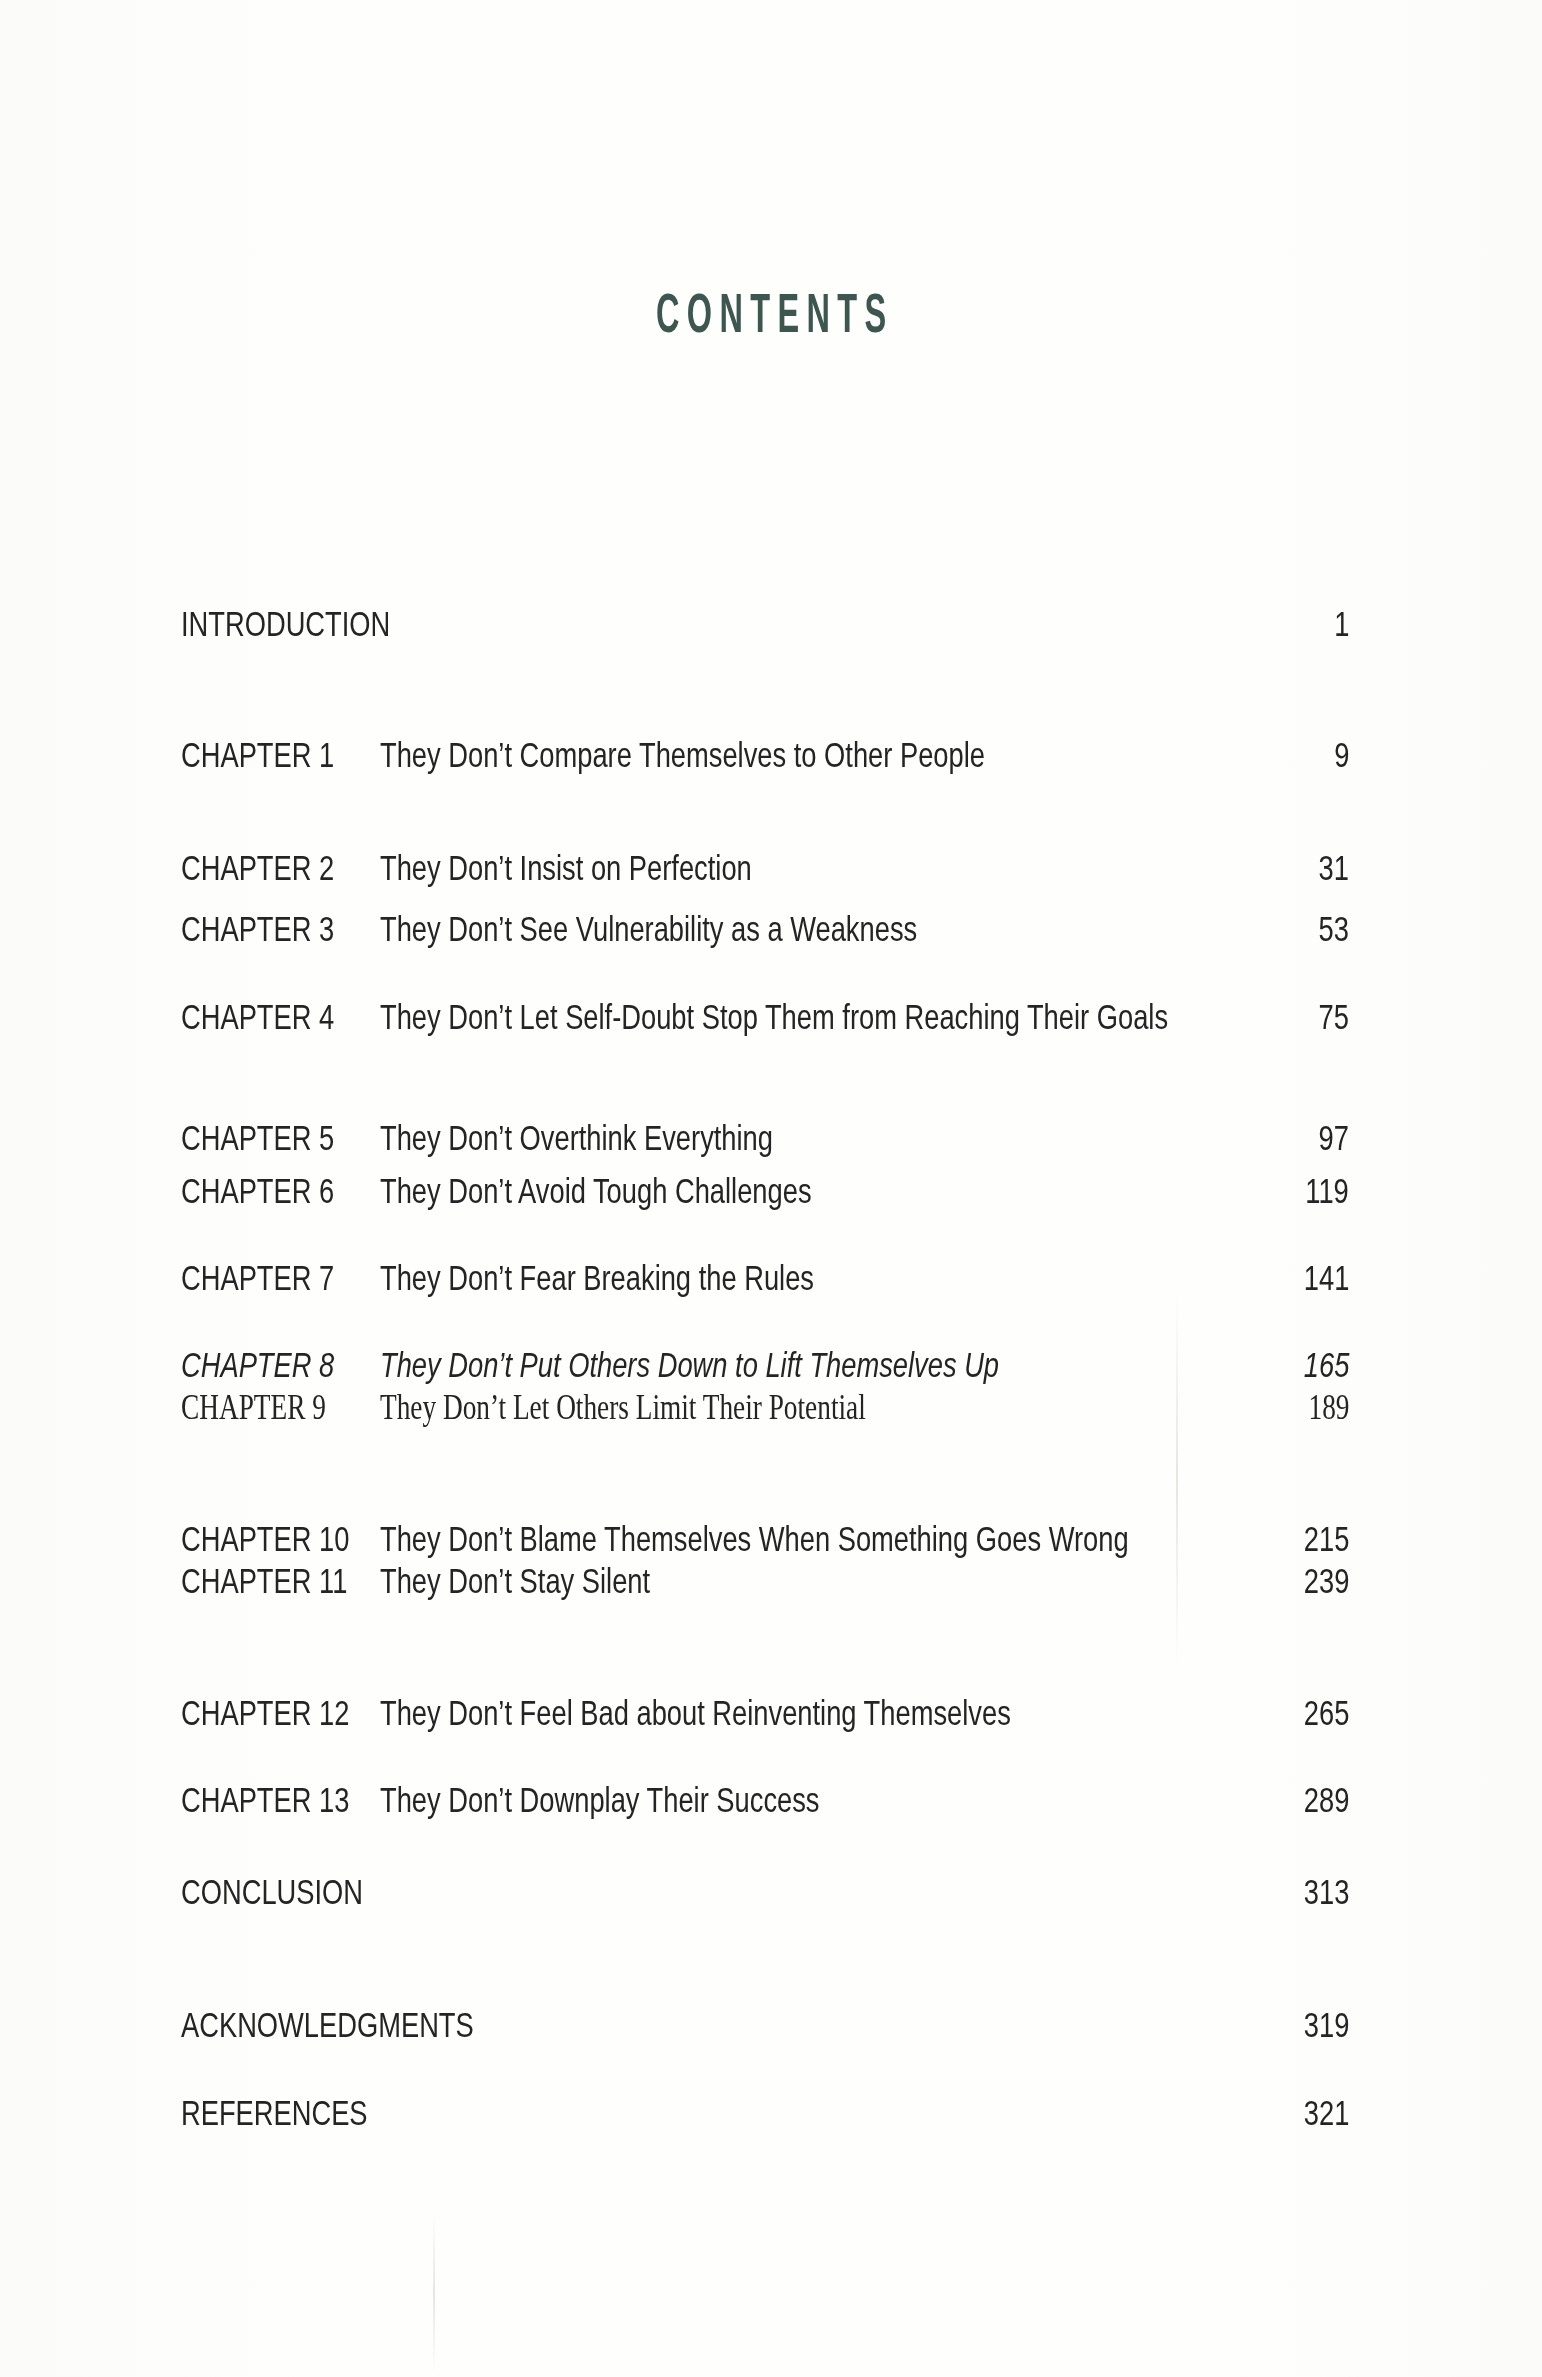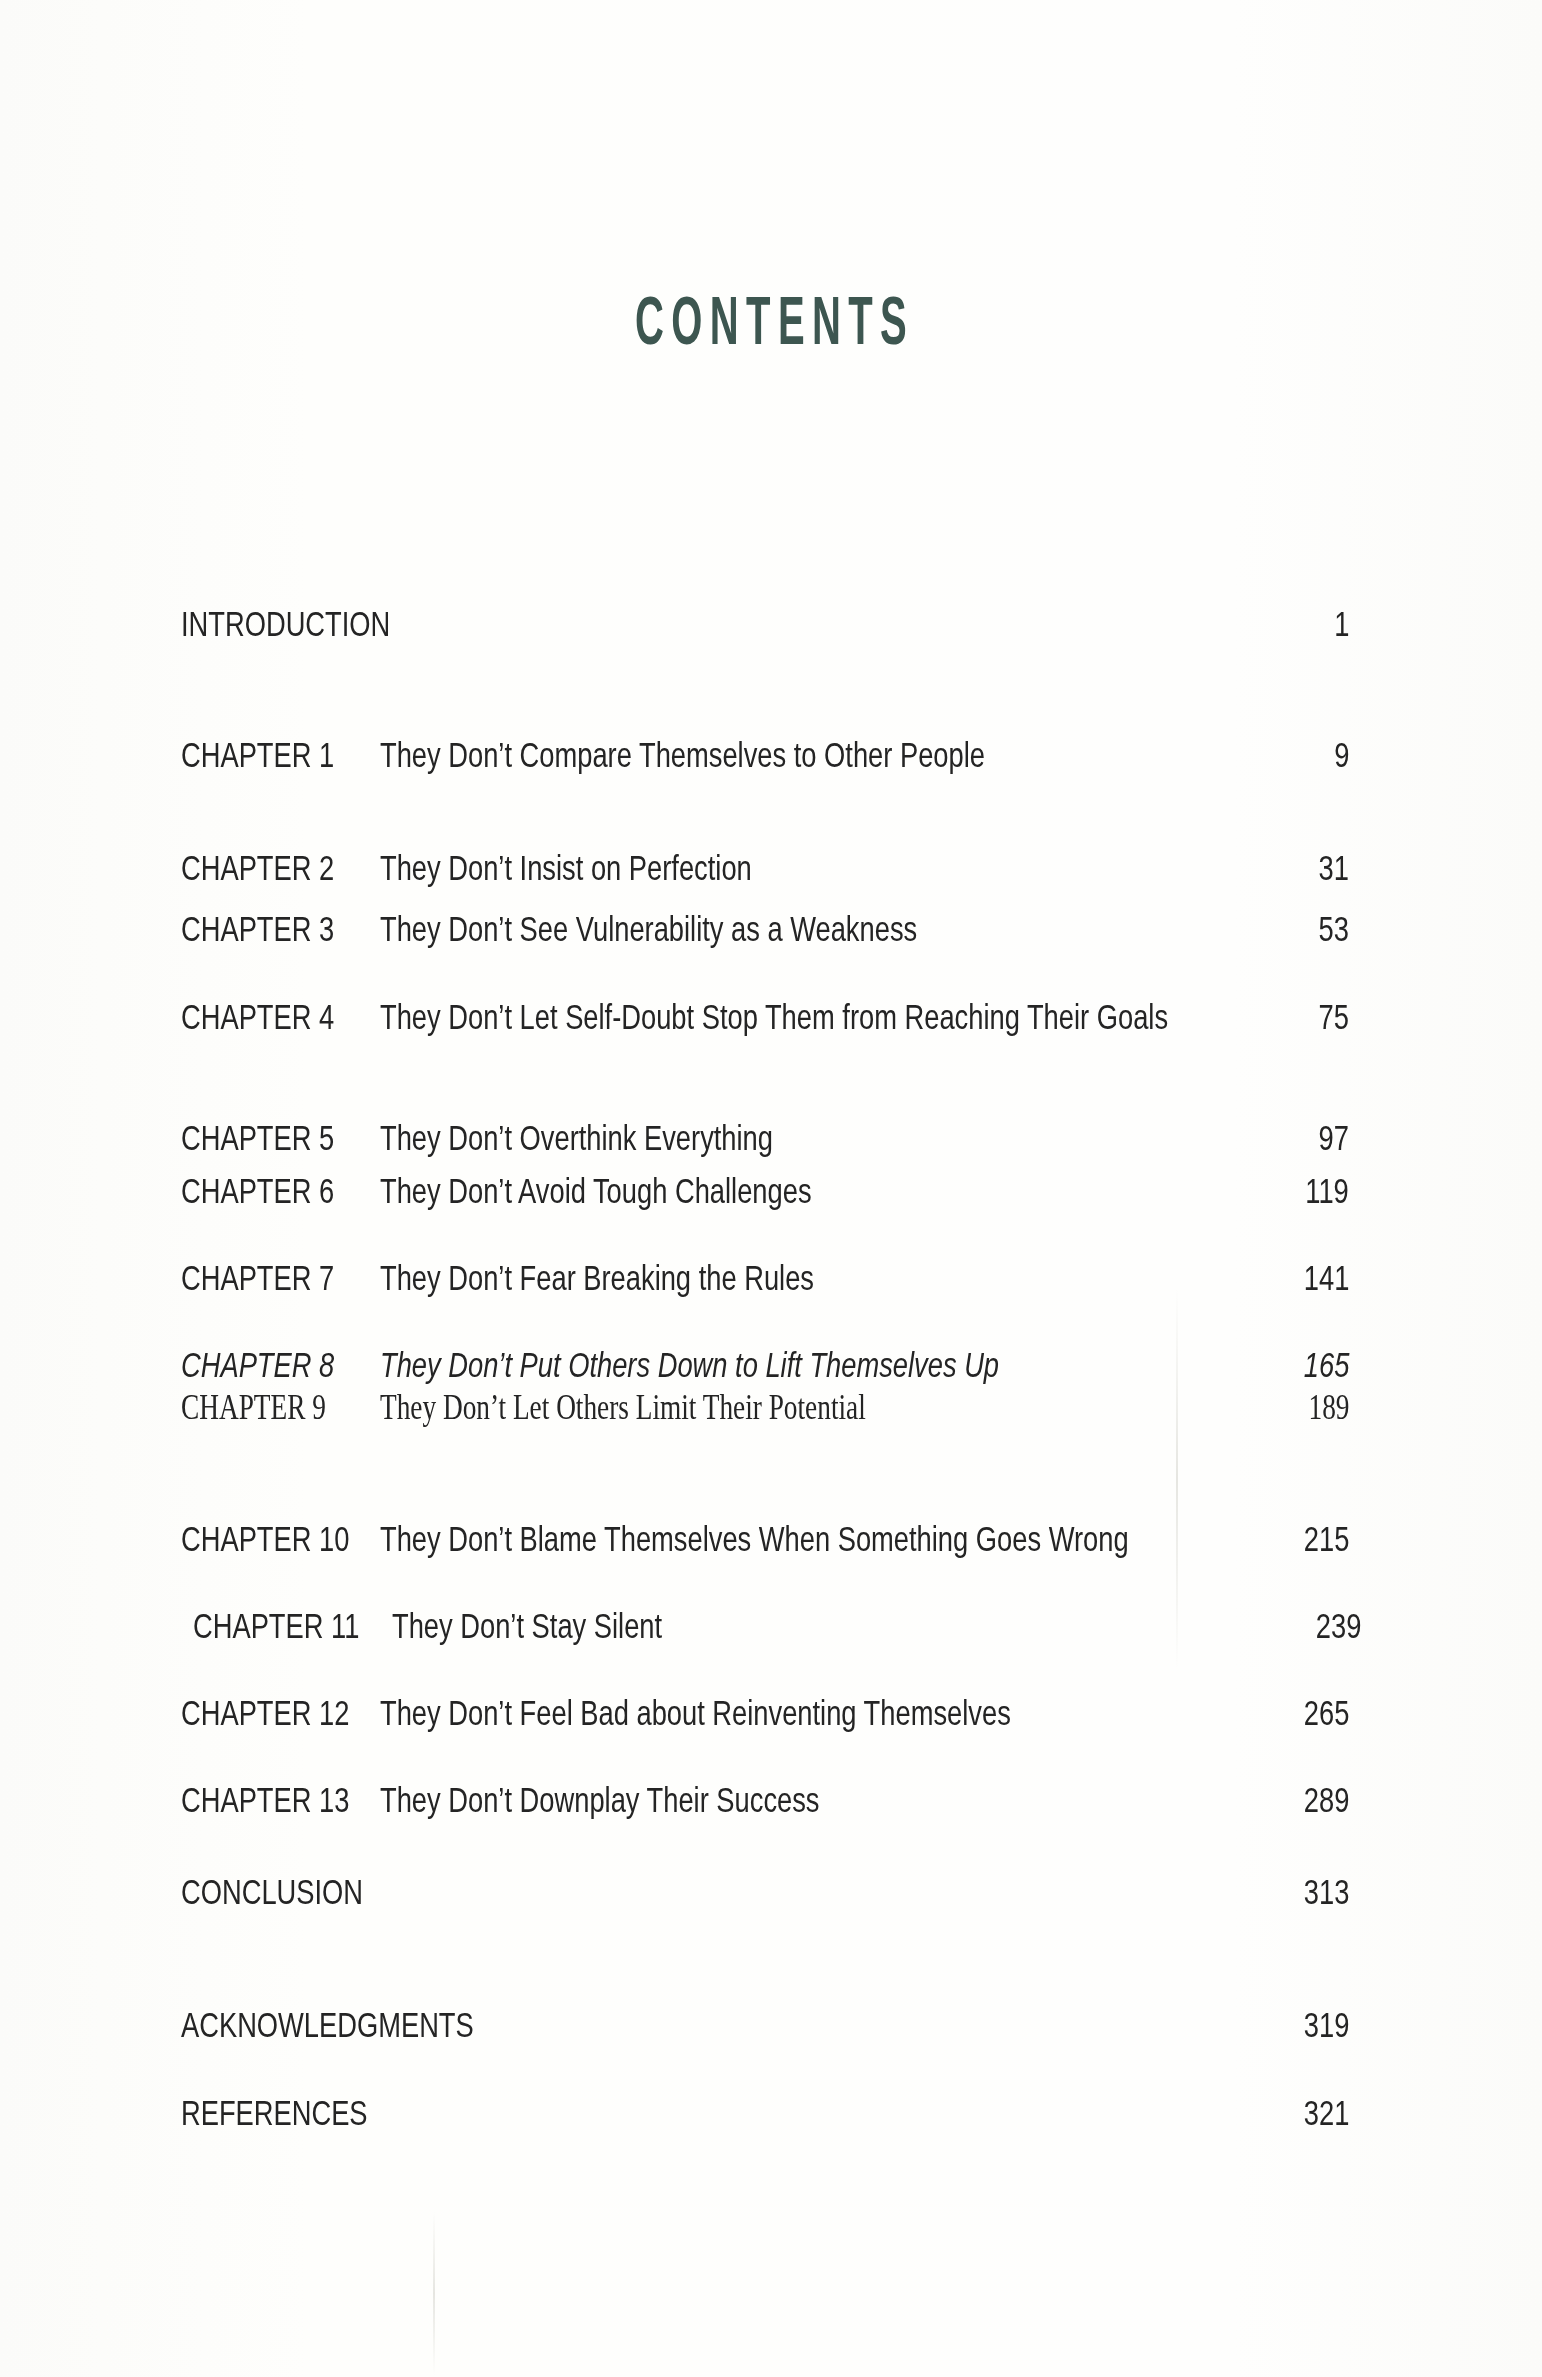--- a/index.html
+++ b/index.html
@@ -29,21 +29,21 @@
     }
     .title {
       position: absolute;
       left: 0;
       width: 1542px;
       top: 238px;
       height: 74px;
       text-align: center;
       font-family: "Liberation Sans", sans-serif;
       font-weight: bold;
-      font-size: 69px;
+      font-size: 56px;
       line-height: 74px;
       letter-spacing: 12.7px;
       color: #3d5650;
     }
     .title span {
       display: inline-block;
       transform: scaleX(0.58);
       transform-origin: center center;
       padding-left: 12.7px;
     }
@@ -136,21 +136,21 @@
   <div class="toc-row" style="top:1388px;font-family:Liberation Serif, serif;">
     <span class="cell label">CHAPTER 9</span>
     <span class="cell chtitle">They Don’t Let Others Limit Their Potential</span>
     <span class="cell page-num">189</span>
   </div>
   <div class="toc-row" style="top:1519px;">
     <span class="cell label">CHAPTER 10</span>
     <span class="cell chtitle">They Don’t Blame Themselves When Something Goes Wrong</span>
     <span class="cell page-num">215</span>
   </div>
-  <div class="toc-row" style="top:1606px;margin-left:12px;">
+  <div class="toc-row" style="top:1561px;">
     <span class="cell label">CHAPTER 11</span>
     <span class="cell chtitle">They Don’t Stay Silent</span>
     <span class="cell page-num">239</span>
   </div>
   <div class="toc-row" style="top:1693px;">
     <span class="cell label">CHAPTER 12</span>
     <span class="cell chtitle">They Don’t Feel Bad about Reinventing Themselves</span>
     <span class="cell page-num">265</span>
   </div>
   <div class="toc-row" style="top:1780px;">

